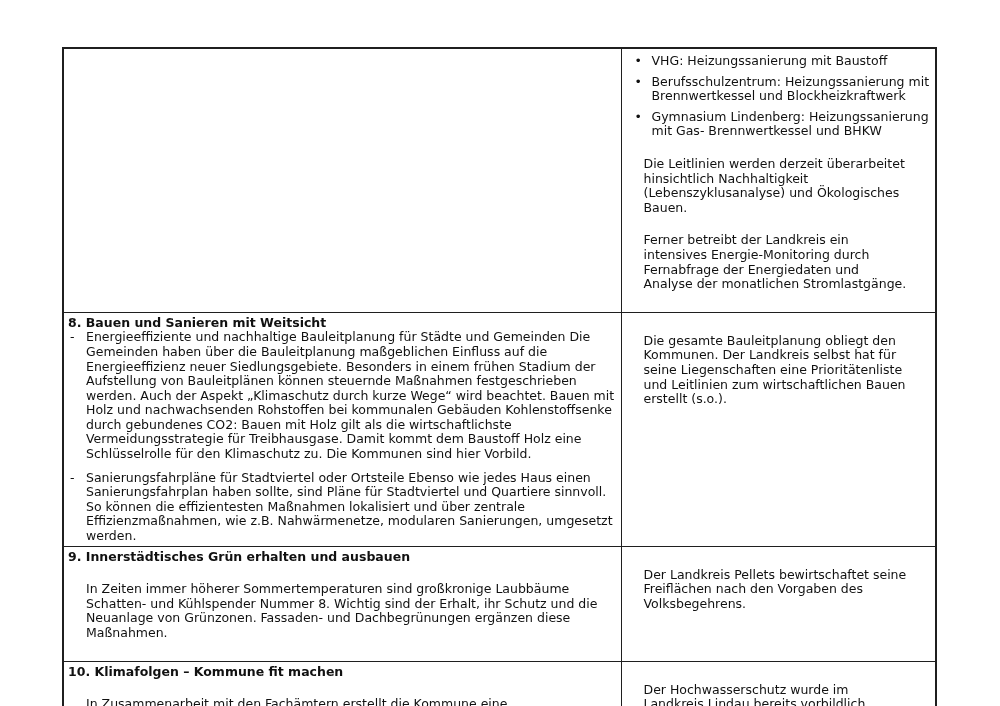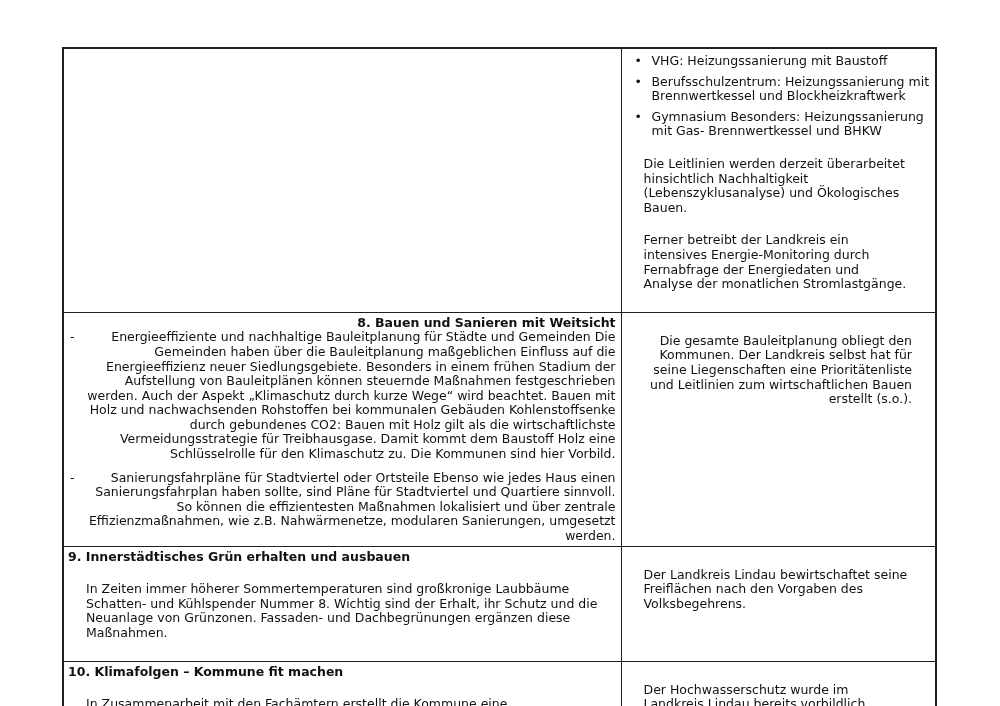--- a/index.html
+++ b/index.html
@@ -32,21 +32,21 @@
     vertical-align: top;
     padding: 3px 5px 2px 4px;
     font-size: 12.5px;
     line-height: 14.6px;
     overflow: hidden;
   }
   col.col-left  { width: 558px; }
   col.col-right { width: 315px; }
 
   tr.row-1 { height: 186px; }
-  tr.row-2 { height: 219px; text-align: right; }
+  tr.row-2 { height: 219px; }
   tr.row-3 { height: 57px; padding-left: 24px;  }
   tr.row-4 { height: 87px; border-radius: 14px;  }
 
   .cell-heading {
     font-weight: bold;
     margin: 0;
   }
   p.para { margin: 18px; }
 
   ul.bullet-list {
@@ -95,21 +95,21 @@
           <li>
             <span class="bullet-marker">•</span>
             <span>VHG: Heizungssanierung mit Baustoff</span>
           </li>
           <li>
             <span class="bullet-marker">•</span>
             <span>Berufsschulzentrum: Heizungssanierung mit Brennwertkessel und  Blockheizkraftwerk</span>
           </li>
           <li>
             <span class="bullet-marker">•</span>
-            <span>Gymnasium Besonders: Heizungssanierung mit Gas- Brennwertkessel und BHKW</span>
+            <span>Gymnasium Lindenberg: Heizungssanierung mit Gas- Brennwertkessel und BHKW</span>
           </li>
         </ul>
         <p class="para">Die Leitlinien werden derzeit überarbeitet hinsichtlich Nachhaltigkeit (Lebenszyklusanalyse) und Ökologisches Bauen.</p>
         <p class="para">Ferner betreibt der Landkreis ein intensives Energie-Monitoring durch Fernabfrage der Energiedaten und Analyse der monatlichen Stromlastgänge.</p>
       </td>
     </tr>
 
     <tr class="row-2">
       <td>
         <p class="cell-heading">8. Bauen und Sanieren mit Weitsicht</p>
@@ -126,21 +126,21 @@
         <p class="para">Die gesamte Bauleitplanung obliegt den Kommunen. Der Landkreis selbst hat für seine Liegenschaften eine Prioritätenliste und Leitlinien zum wirtschaftlichen Bauen erstellt (s.o.).</p>
       </td>
     </tr>
 
     <tr class="row-3">
       <td>
         <p class="cell-heading">9. Innerstädtisches Grün erhalten und ausbauen</p>
         <p class="para">In Zeiten immer höherer Sommertemperaturen sind großkronige Laubbäume Schatten- und Kühlspender Nummer 8. Wichtig sind der Erhalt, ihr Schutz und die Neuanlage von Grünzonen. Fassaden- und Dachbegrünungen ergänzen diese Maßnahmen.</p>
       </td>
       <td>
-        <p class="para">Der Landkreis Lindau bewirtschaftet seine Freiflächen nach den Vorgaben des Volksbegehrens.</p>
+        <p class="para">Der Landkreis Pellets bewirtschaftet seine Freiflächen nach den Vorgaben des Volksbegehrens.</p>
       </td>
     </tr>
 
     <tr class="row-4">
       <td>
         <p class="cell-heading">10. Klimafolgen – Kommune fit machen</p>
         <p class="para">In Zusammenarbeit mit den Fachämtern erstellt die Kommune eine Anpassungsstrategie an die unvermeidbaren Auswirkungen der Erdüberhitzung. Diese beinhalten den Schutz der Gesundheit einschließlich Schutz vor Hitzebelastung in Städten, Konzepte für den Erhalt und Stärkung des Waldes, Erhalt der Frischluftschneisen, nachhaltiger Hochwasserschutz, Wasserversorgung uvm.</p>
       </td>
       <td>
         <p class="para">Der Hochwasserschutz wurde im Landkreis Lindau bereits vorbildlich ausgebaut.</p>

